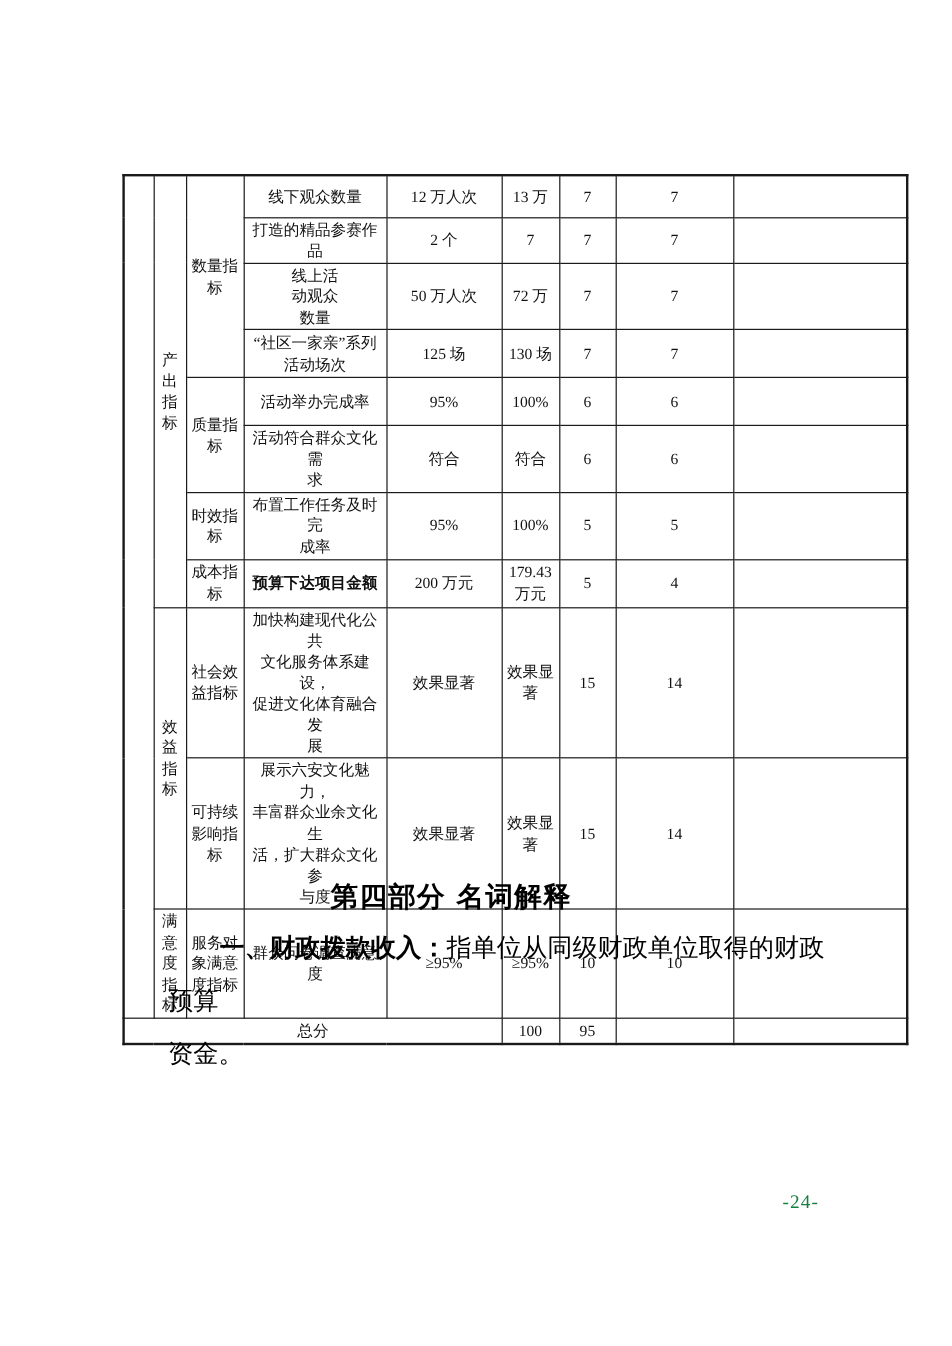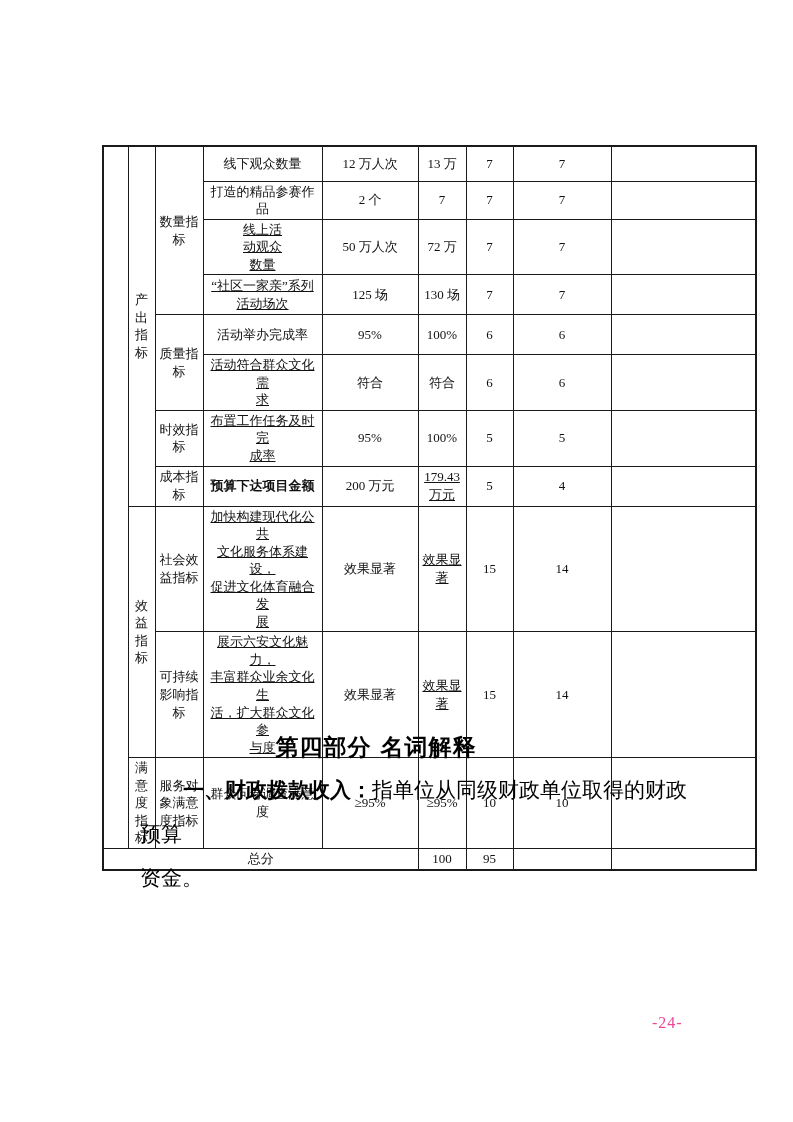--- a/index.html
+++ b/index.html
@@ -15,21 +15,21 @@
     width:653px;
     border:2px solid #1a1a1a;
   }
   .perf-table td{
     border:1px solid #1a1a1a;
     text-align:center;vertical-align:middle;
     font-size:13px;line-height:1.35;
     padding:1px 2px;
     overflow:hidden;
   }
-  .ml{white-space:pre-line;text-decoration:underline;}
+  .ml{white-space:pre-line;}
   .vlabel{white-space:pre-line;line-height:1.55;font-size:13.5px;}
   .sub{white-space:pre-line;font-size:13.5px;line-height:1.45;}
   .name{text-align:left;padding-left:4px;margin-left:10px;}
   .nctr{text-align:center;font-weight:bold;}
   
   .section-title{
     position:absolute;top:732px;left:0;width:752px;
     text-align:center;
     font-family:"DejaVu Sans","Liberation Sans",sans-serif;
     font-weight:bold;font-size:23px;letter-spacing:1px;color:#000;
@@ -37,21 +37,21 @@
   
   .body-text{
     position:absolute;top:768px;left:102px;width:600px;
     font-size:21px;line-height:44px;color:#000;
   }
   .body-text p{margin:0;text-indent:43px;white-space:pre-line;padding-left:38px;}
   .term{font-weight:bold;}
   
   .page-number{
     position:absolute;top:994px;left:652px;
-    font-size:16px;letter-spacing:1px;color:#ec4899;margin-top:20px;
+    font-size:16px;letter-spacing:1px;color:#15803d;
   }
 </style>
 </head>
 <body>
 
 <table class="perf-table">
   <colgroup>
     <col style="width:25px">
       <col style="width:27px">
       <col style="width:48px">

